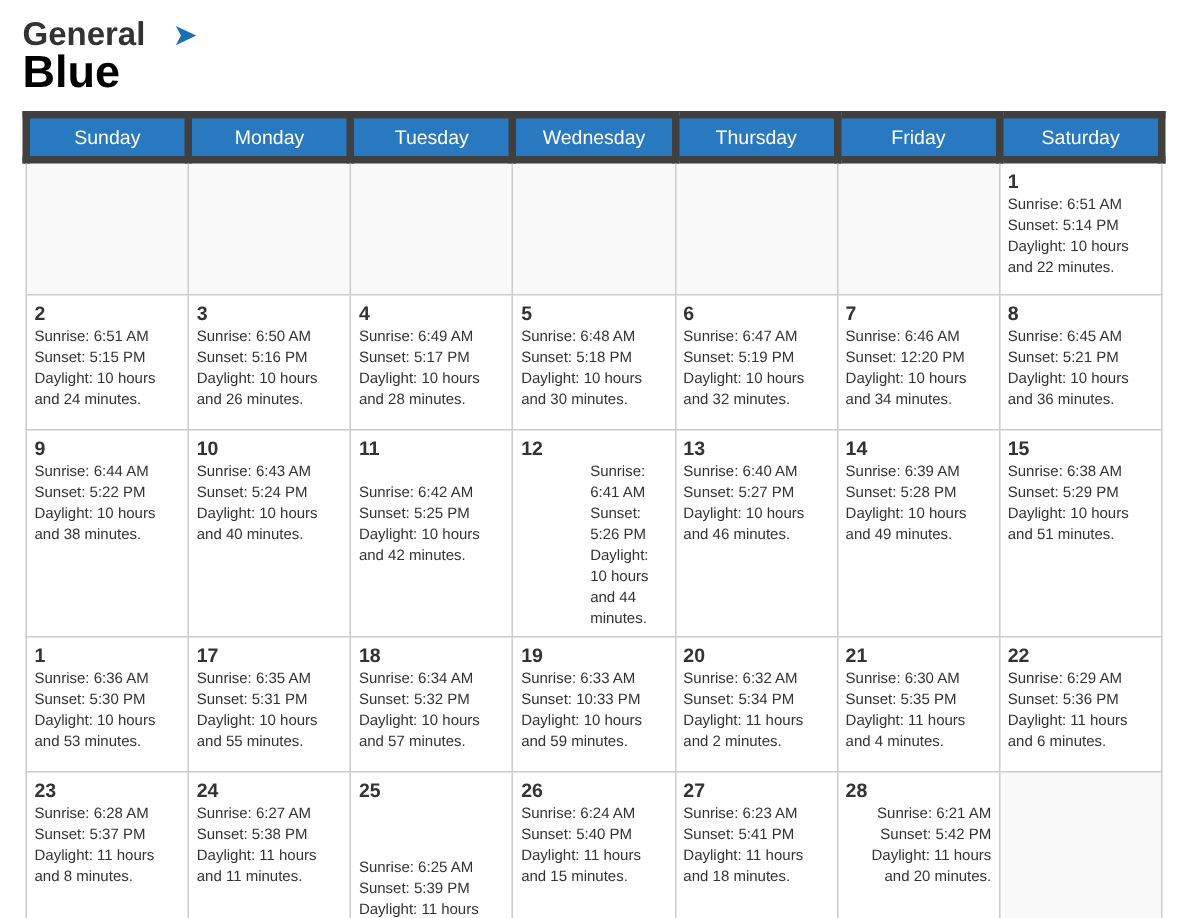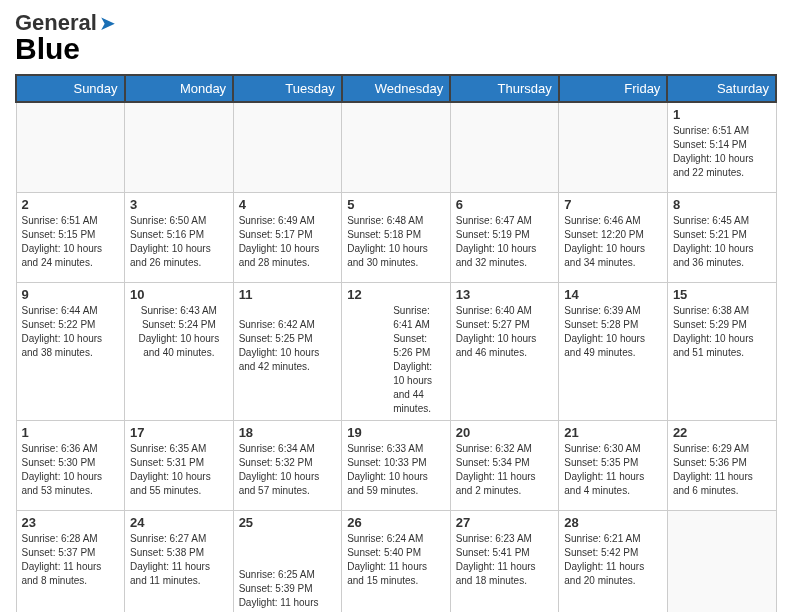--- a/index.html
+++ b/index.html
@@ -4,33 +4,33 @@
   <style>
     * { box-sizing: border-box; margin: 0; padding: 0; }
     body { font-family: Arial, sans-serif; background: #fff; width: 792px; min-height: 612px; }
     .page { width: 792px; padding: 10px 15px; }
     .header { display: flex; justify-content: space-between; align-items: flex-start; margin-bottom: 8px; }
     .logo { display: flex; flex-direction: column; align-items: flex-start; }
     .title-block { text-align: right; }
     .month-title { font-size: 36px; font-weight: bold; color: #333; }
     .location { font-size: 16px; color: #555; }
     table { width: 100%; border-collapse: collapse; table-layout: fixed; }
-    th { background-color: #2979c0; color: white; text-align: right; padding: 5px 6px; font-size: 13px; font-weight: normal; border: 2px solid #404040; }
+    th { background-color: #2979c0; color: white; text-align: center; padding: 5px 6px; font-size: 13px; font-weight: normal; border: 5px solid #404040; }
     td { border: 1px solid #ccc; padding: 4px 5px; vertical-align: top; font-size: 10.5px; color: #333; height: 90px; }
     td.empty { background: #f9f9f9; }
     .day-num { font-size: 13px; font-weight: bold; display: block; margin-bottom: 2px; }
     .day-info { font-size: 10px; line-height: 1.4; color: #333; }
   </style>
 </head>
 <body>
 
 <div class="page">
   <div class="header">
     <div class="logo">
-      <div style="display:flex;align-items:center;gap:0px;">
+      <div style="display:flex;align-items:center;gap:16px;">
         <span style="font-size:22px;font-weight:bold;color:#333;">General</span>
         <span style="color:#1a6fb5;font-size:20px;margin-left:2px;">➤</span>
       </div>
       <span style="font-size:30px;font-weight:bold;color:#000000;margin-top:-4px;">Blue</span>
     </div>
     <div class="title-block">
       <div class="month-title"></div>
       <div class="location"></div>
     </div>
   </div>
@@ -108,21 +108,21 @@
         </tr>
         <tr>
           <td>
             <span class="day-num">9</span>
             <div class="day-info" style="white-space: pre-wrap;">Sunrise: 6:44 AM
 Sunset: 5:22 PM
 Daylight: 10 hours and 38 minutes.</div>
           </td>
           <td>
             <span class="day-num">10</span>
-            <div class="day-info" style="white-space: pre-wrap; text-align: center;">Sunrise: 6:43 AM
+            <div class="day-info" style="white-space: pre-wrap;">Sunrise: 6:43 AM
 Sunset: 5:24 PM
 Daylight: 10 hours and 40 minutes.</div>
           </td>
           <td>
             <span class="day-num">11</span>
             <div class="day-info" style="white-space: pre-wrap; margin-top: 16px;">Sunrise: 6:42 AM
 Sunset: 5:25 PM
 Daylight: 10 hours and 42 minutes.</div>
           </td>
           <td>
@@ -220,21 +220,21 @@
 Daylight: 11 hours and 15 minutes.</div>
           </td>
           <td>
             <span class="day-num">27</span>
             <div class="day-info" style="white-space: pre-wrap;">Sunrise: 6:23 AM
 Sunset: 5:41 PM
 Daylight: 11 hours and 18 minutes.</div>
           </td>
           <td>
             <span class="day-num">28</span>
-            <div class="day-info" style="white-space: pre-wrap;">Sunrise: 6:21 AM
+            <div class="day-info" style="white-space: pre-wrap; text-align: right;">Sunrise: 6:21 AM
 Sunset: 5:42 PM
 Daylight: 11 hours and 20 minutes.</div>
           </td>
           <td class="empty"></td>
         </tr>
       </tbody>
   </table>
 </div>
 
 </body></html>

